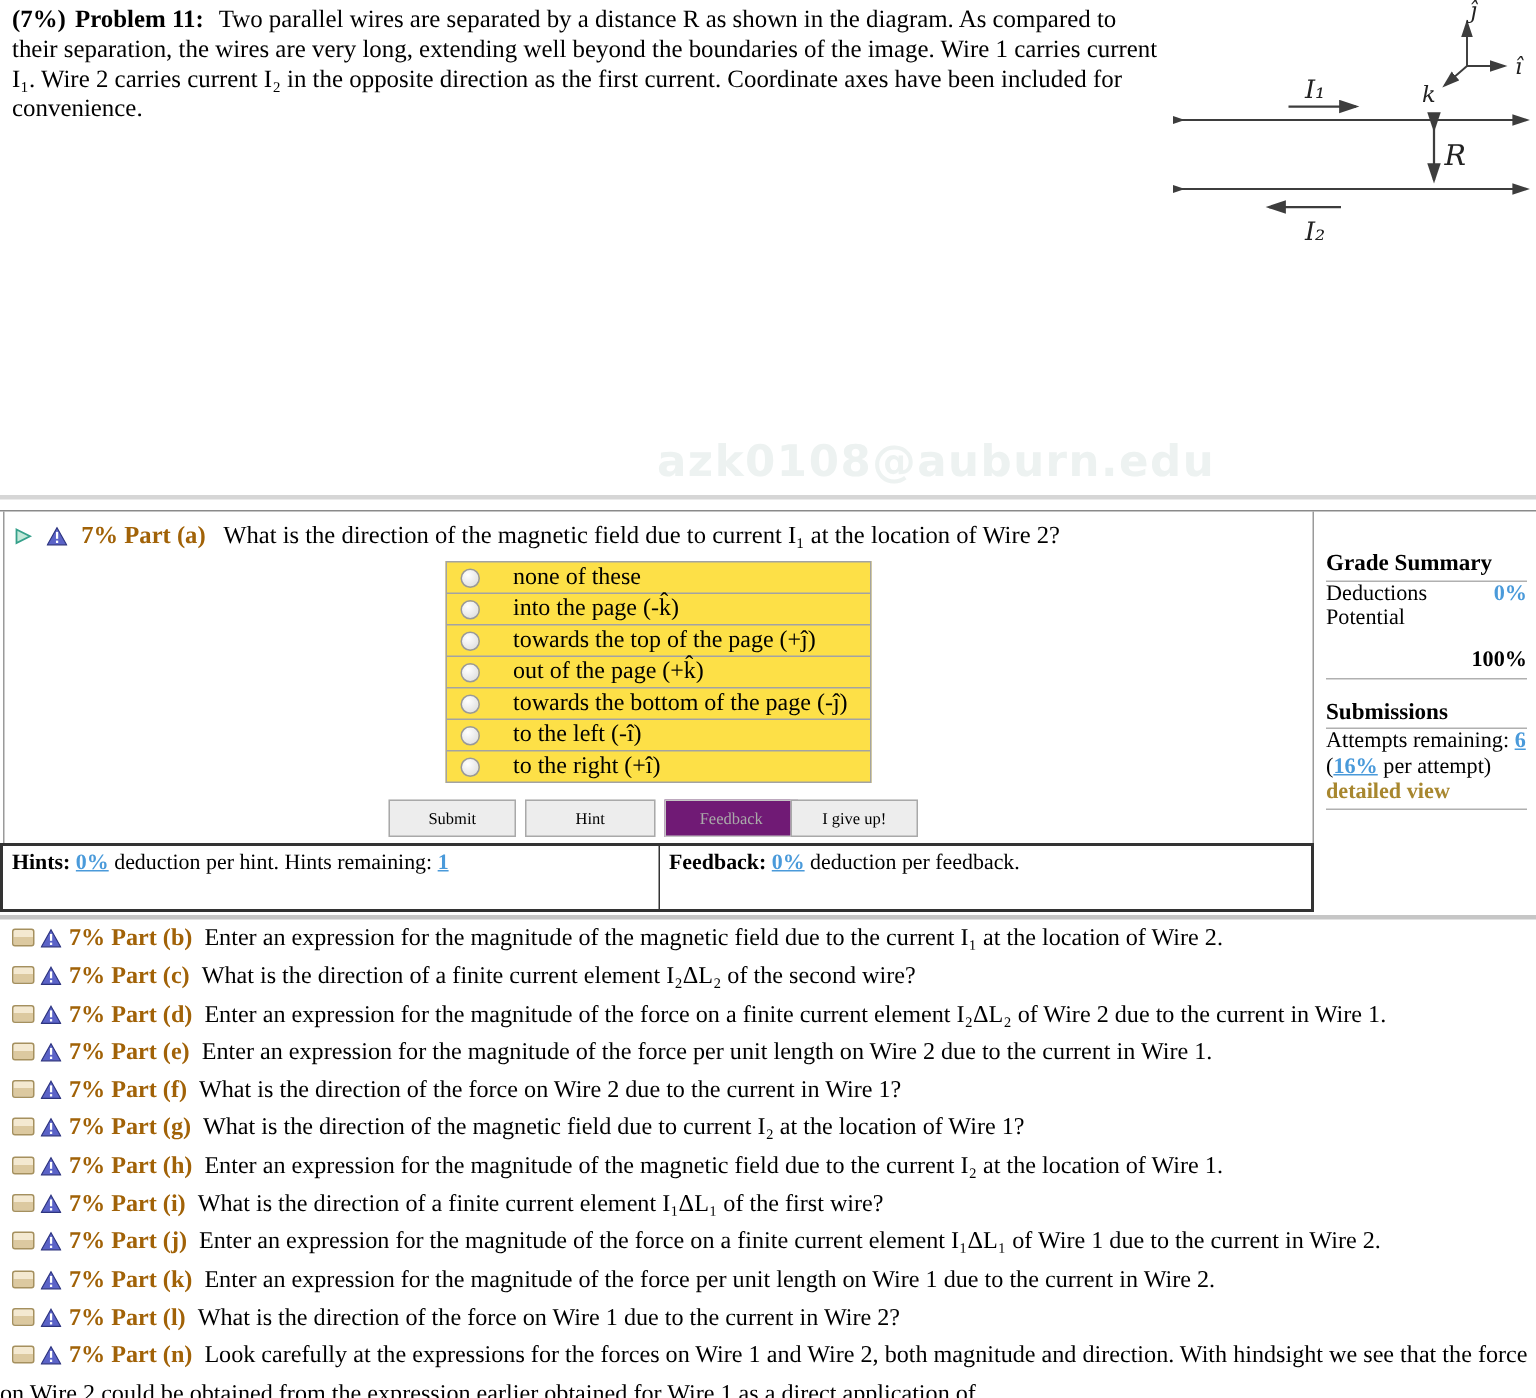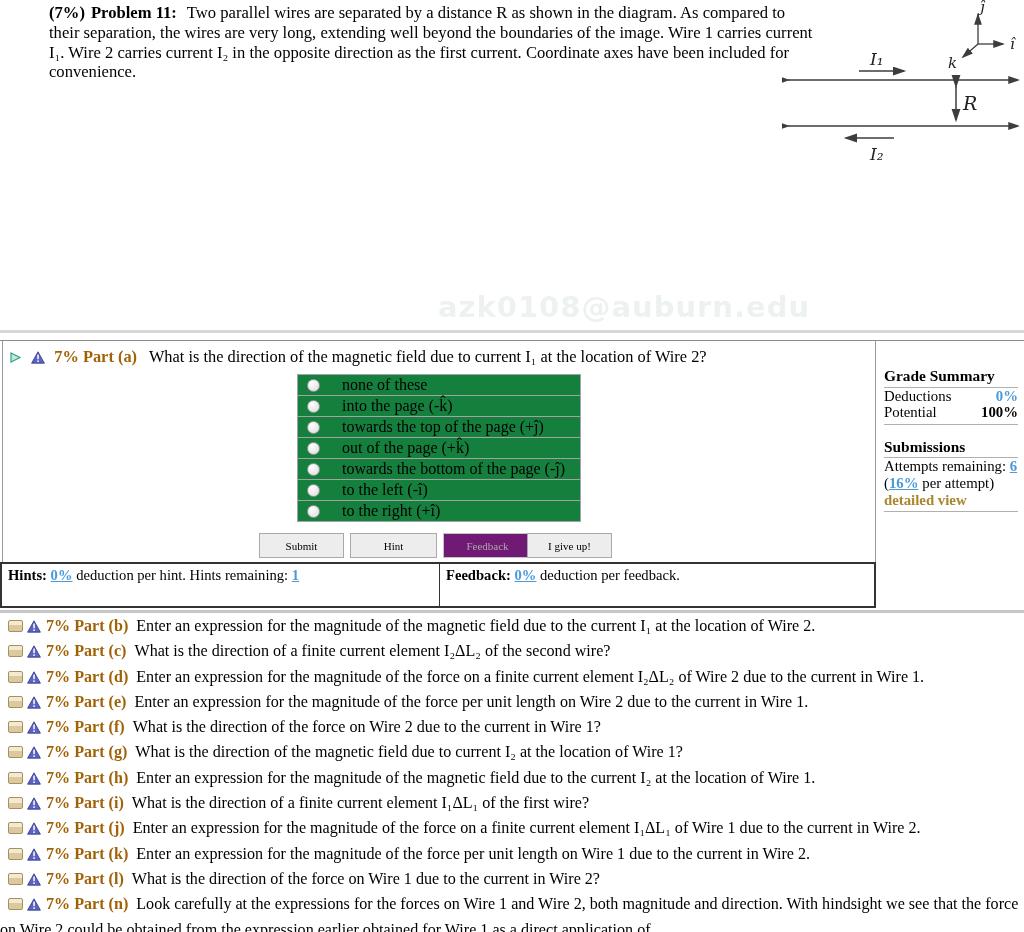--- a/index.html
+++ b/index.html
@@ -1,42 +1,42 @@
 <!DOCTYPE html>
 <html><head>
 <meta charset="utf-8">
 <style>
   html,body{margin:0;padding:0;}
   body{width:1024px;height:932px;position:relative;background:#fff;overflow:hidden;
        font-family:"Liberation Serif",serif;color:#000;}
   .abs{position:absolute;}
 
   
-  #problem-text{left:8px;top:3px;width:766px;font-size:16.6px;line-height:19.8px;margin-left:41px;}
+  #problem-text{left:8px;top:3px;width:766px;font-size:16.6px;line-height:19.8px;}
   #problem-text b{margin-right:6px;}
   #problem-text .bold-title{margin-right:10px;}
 
   
   #watermark{left:438px;top:290px;width:400px;font-family:"DejaVu Sans",sans-serif;
              font-weight:bold;font-size:29px;color:#edf2f1;letter-spacing:1px;}
 
   
   .divider-a{left:0;top:330px;width:1024px;height:3px;background:#d6d6d6;}
   .divider-b{left:0;top:340px;width:1024px;height:1px;background:#8a8a8a;}
   .divider-c{left:0;top:610px;width:1024px;height:3px;background:#c6c6c6;}
 
   
   #part-a-box{left:2px;top:341px;width:872px;height:221px;
               border-left:1px solid #9a9a9a;border-right:1px solid #9a9a9a;}
   .part-a-header{padding:6px 0 0 6px;font-size:16.4px;}
   .plabel{color:#a16207;font-weight:bold;margin-right:8px;}
   .icon{display:inline-block;vertical-align:-2px;margin-right:5px;}
 
   
-  #options-box{position:absolute;left:294px;top:33px;width:282px;border:1px solid #a3a3a3;background:#15803d;}
+  #options-box{position:absolute;left:294px;top:33px;width:282px;border:1px solid #a3a3a3;background:#fde047;}
   .option-row{display:flex;align-items:center;height:20px;padding-left:9px;}
   .option-row + .option-row{border-top:1px solid #a3a3a3;}
   .radio{display:inline-block;width:11px;height:11px;border-radius:50%;border:1px solid #999;
          background:radial-gradient(circle at 35% 30%, #ffffff, #d9d9d9);flex:0 0 auto;}
   .option-label{margin-left:22px;font-size:16px;white-space:nowrap;}
 
   
   .btn{position:absolute;top:192px;height:25px;border:1px solid #a9a9a9;background:#ededed;
        font-family:"Liberation Serif",serif;font-size:11px;text-align:center;line-height:23px;
        box-sizing:border-box;}
@@ -53,21 +53,21 @@
   #feedback-cell{flex:1;border-left:1px solid #333;}
   .blue-link{color:#4a9ada;font-weight:bold;text-decoration:underline;cursor:pointer;}
   .bar-label{font-weight:bold;}
 
   
   #grade-summary{left:884px;top:368px;width:134px;font-size:14.8px;line-height:16.6px;}
   .gs-title{font-size:15.4px;font-weight:bold;border-bottom:1px solid #b0b0b0;padding-bottom:2px;}
   .gs-row{display:flex;justify-content:space-between;}
   .gs-rows{border-bottom:1px solid #b0b0b0;padding-bottom:3px;}
   .gs-val-blue{color:#4a9ada;font-weight:bold;}
-  .gs-val{font-weight:bold;}
+  .gs-val{font-weight:bold;margin-top:28px;}
   #submissions{margin-top:14px;}
   .olive-link{color:#a8872f;font-weight:bold;cursor:pointer;}
   .gs-bottom{border-bottom:1px solid #b0b0b0;padding-bottom:3px;}
 
   
   #parts-list{left:0;top:614px;width:1024px;font-size:16.1px;line-height:23.3px;}
   .min-icon{display:inline-block;width:13px;height:10px;border:1px solid #a5905e;border-radius:2px;
             background:linear-gradient(#f4e9d1 0 45%, #dcc9a0 45% 100%);margin:0 4px 0 8px;
             vertical-align:-1px;}
   .ptext{color:#000;}

